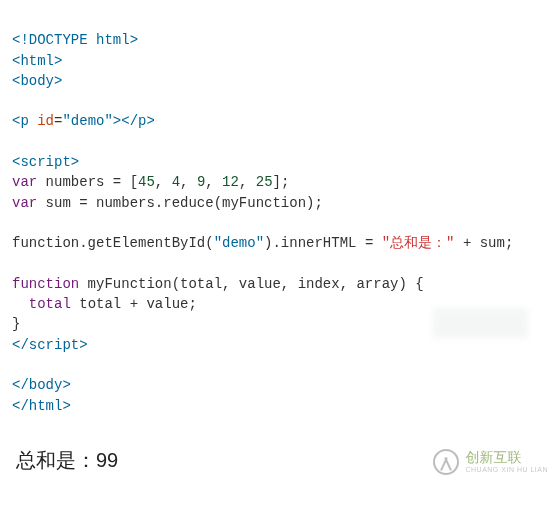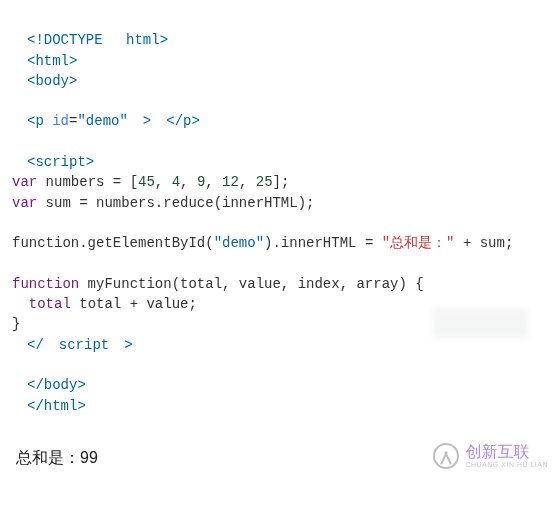--- a/index.html
+++ b/index.html
@@ -7,31 +7,31 @@
     font-family: Consolas, "Courier New", monospace;
     font-size: 14px;
     line-height: 1.45;
     background: #ffffff;
     padding: 10px 12px;
     width: 558px;
     color: #333;
     position: relative;
   }
   .code-area { white-space: pre; }
-  .tag   { color: #006699; margin-left: 15px; }
-  .attr  { color: #3b82f6; font-family: Liberation Mono, monospace; }
+  .tag   { color: #006699; }
+  .attr  { color: #c2410c; font-family: Liberation Mono, monospace; }
   .str   { color: #006699; }
   .kw    { color: #701a75; }
   .num   { color: #14532d; }
   .litstr{ color: #cc3333; }
   .txt   { color: #333333; }
 
   .output-area {
     font-family: "Microsoft YaHei", Arial, sans-serif;
-    font-size: 16px;
+    font-size: 20px;
     color: #222;
     margin-top: 30px;
     padding-left: 4px;
   }
 
   .smudge {
     position: absolute;
     right: 30px;
     width: 95px;
     height: 30px;
@@ -65,37 +65,37 @@
   .wm-logo::before {
     width: 2px; height: 14px;
     left: 8px; top: 6px;
     transform: rotate(25deg);
   }
   .wm-logo::after {
     width: 2px; height: 14px;
     right: 8px; top: 6px;
     transform: rotate(-25deg);
   }
-  .wm-text { font-size: 16px; color: #6d28d9; font-family: Liberation Serif, serif; }
+  .wm-text { font-size: 14px; color: #4d7c0f; font-family: Liberation Serif, serif; }
   .wm-sub  { font-size: 7px; color: #999; letter-spacing: 0.5px; }
   .wm-col  { display: flex; flex-direction: column; line-height: 1.1; }
 </style>
 </head>
 <body>
 
 <div class="code-area">
 <span class="tag">&lt;!DOCTYPE</span><span class="tag"> html&gt;</span>
 <span class="tag">&lt;html&gt;</span>
 <span class="tag">&lt;body&gt;</span>
 <span></span>
 <span class="tag">&lt;p </span><span class="attr">id</span><span class="txt">=</span><span class="str">"demo"</span><span class="tag">&gt;</span><span class="tag">&lt;/p&gt;</span>
 <span></span>
 <span class="tag">&lt;script&gt;</span>
 <span class="kw">var</span><span class="txt"> numbers = [</span><span class="num">45</span><span class="txt">, </span><span class="num">4</span><span class="txt">, </span><span class="num">9</span><span class="txt">, </span><span class="num">12</span><span class="txt">, </span><span class="num">25</span><span class="txt">];</span>
-<span class="kw">var</span><span class="txt"> sum = numbers.reduce(innerHTML);</span>
+<span class="kw">var</span><span class="txt"> sum = numbers.reduce(myFunction);</span>
 <span></span>
 <span class="txt">function.getElementById(</span><span class="str">"demo"</span><span class="txt">).innerHTML = </span><span class="litstr">"总和是："</span><span class="txt"> + sum;</span>
 <span></span>
 <span class="kw">function</span><span class="txt"> myFunction(total, value, index, array) {</span>
 <span class="txt">  </span><span class="kw">total</span><span class="txt"> total + value;</span>
 <span class="txt">}</span>
 <span class="tag">&lt;/</span><span class="tag">script</span><span class="tag">&gt;</span>
 <span></span>
 <span class="tag">&lt;/body&gt;</span>
 <span class="tag">&lt;/html&gt;</span>

